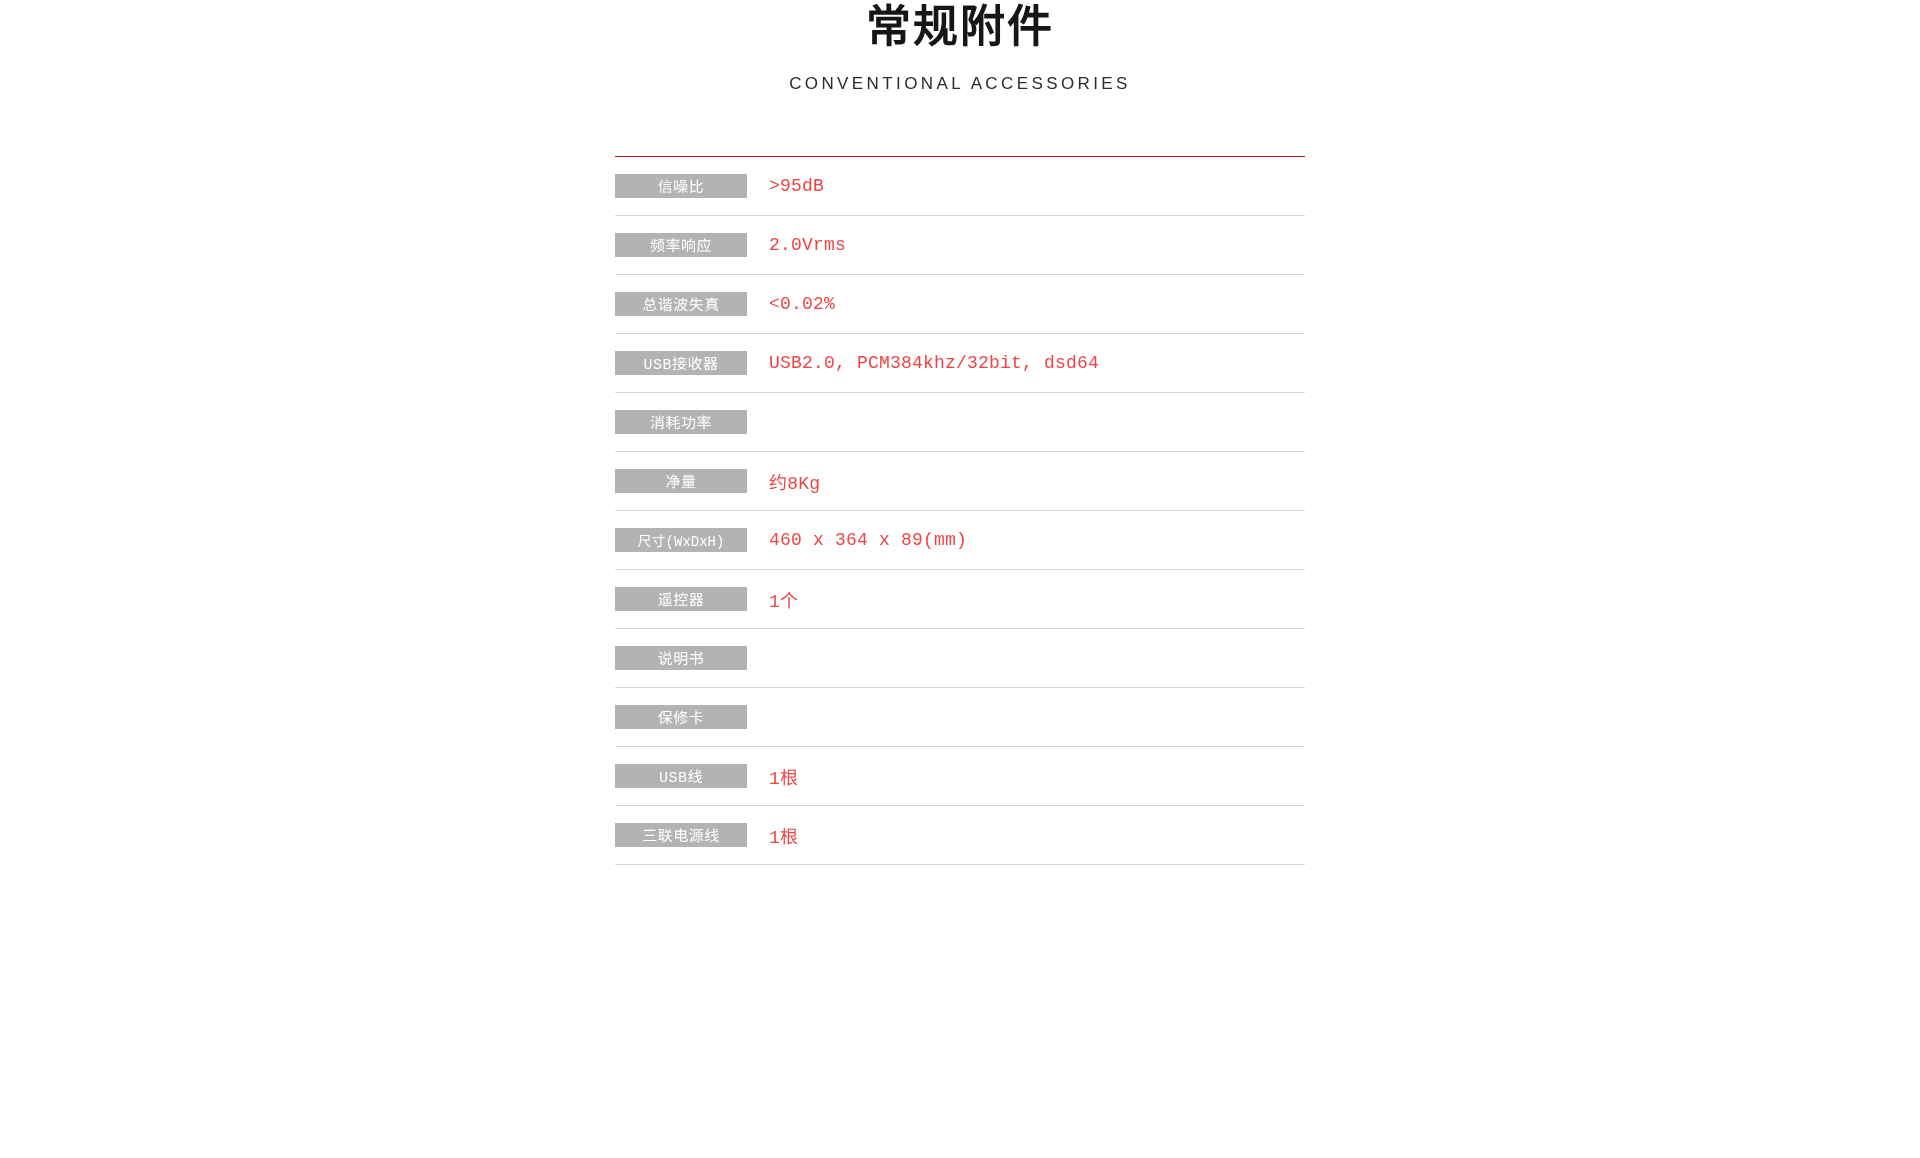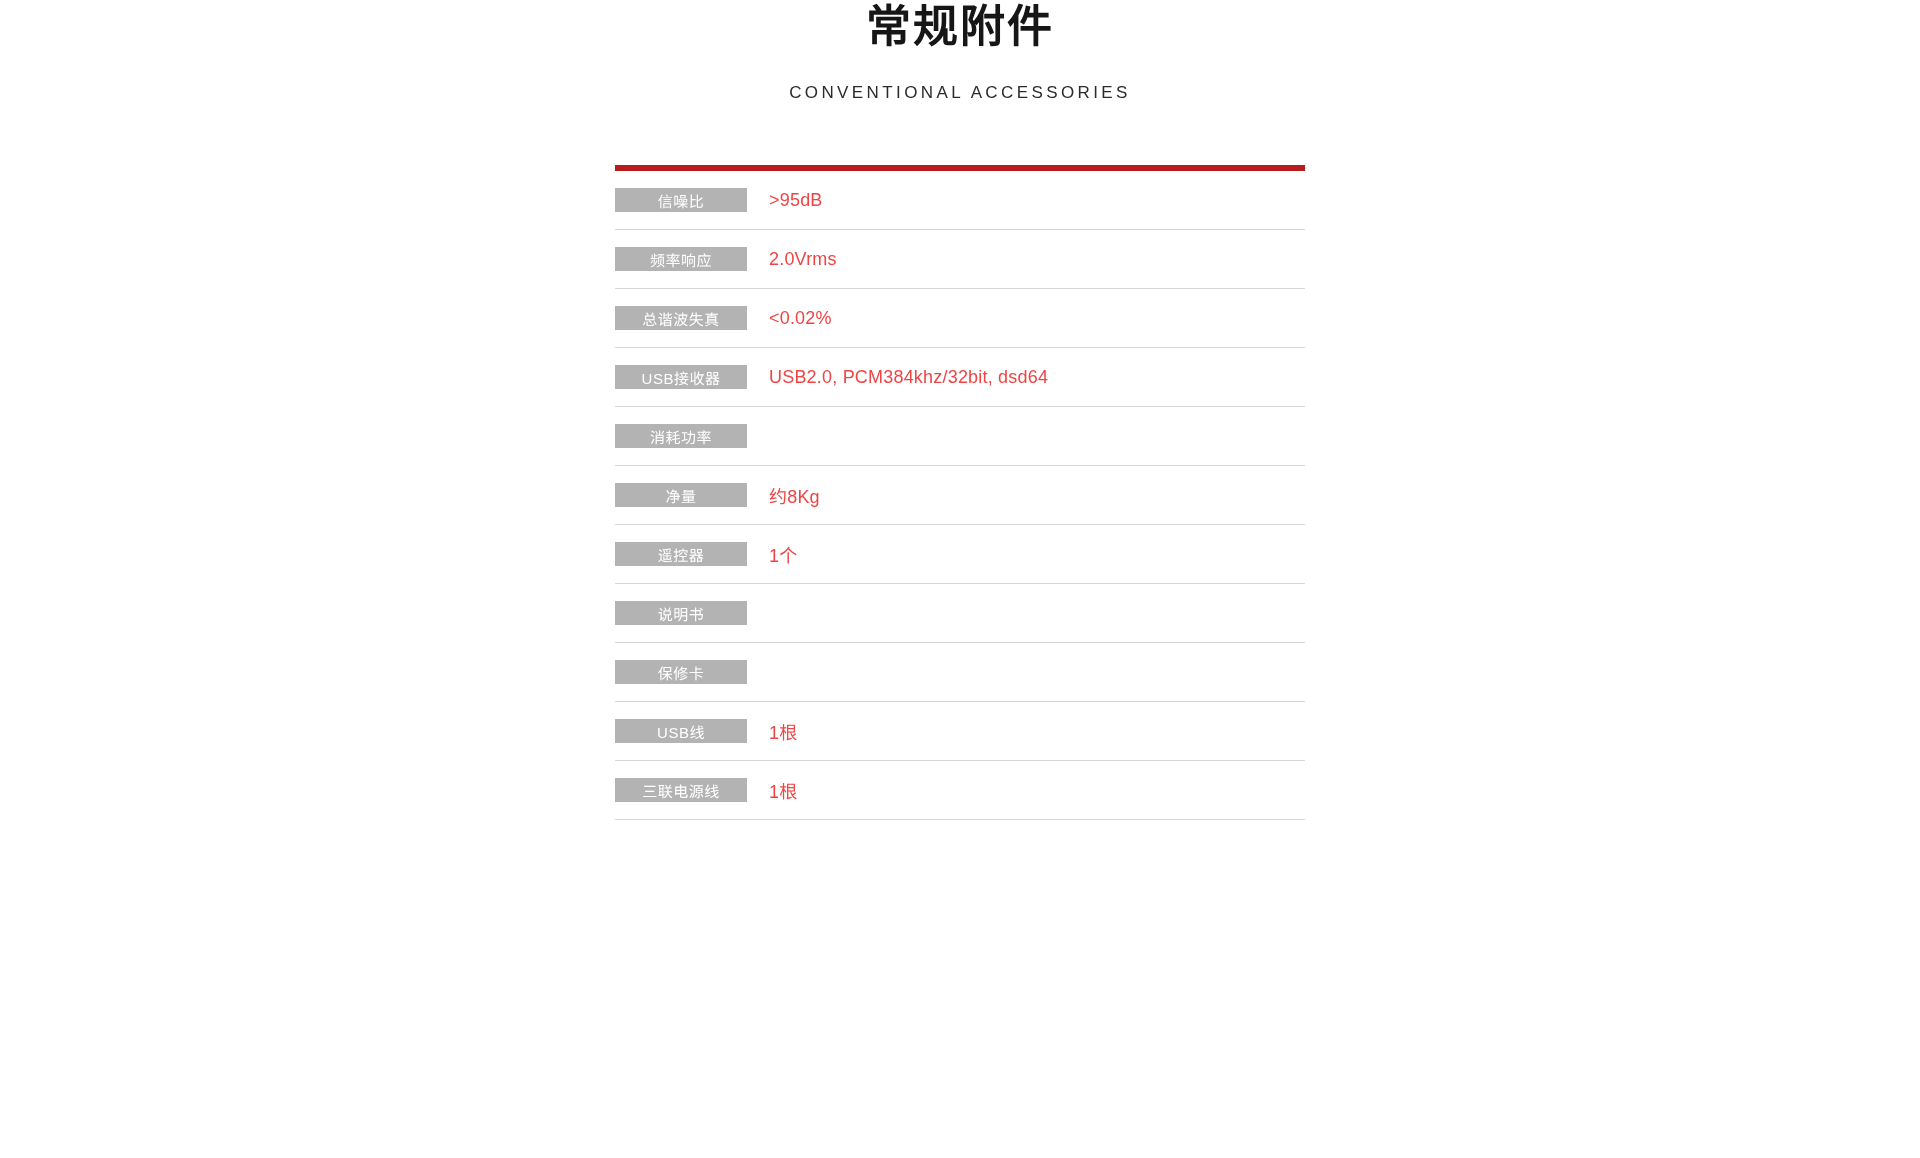--- a/index.html
+++ b/index.html
@@ -24,31 +24,32 @@
   }
   .title {
     font-size: 45px;
     font-weight: bold;
     letter-spacing: 2px;
     color: #161616;
     line-height: 1.2;
     margin: 0;
   }
   .subtitle {
-    margin-top: 29px;
+    margin-top: 20px;
     font-size: 17px;
     letter-spacing: 3.4px;
     color: #2b2b2b;
     font-weight: normal;
   }
   .spec-table {
     width: 690px;
     margin: 13px auto;
     margin-top: 62px;
-    border-top: 6px solid #b91c1c;
+    border-top: 1px solid #b91c1c;
+    font-family: Liberation Mono, monospace;
   }
   .spec-row {
     display: flex;
     align-items: center;
     height: 58px;
     border-bottom: 1px solid #d8d8d8;
   }
   .spec-label {
     flex: 0 0 132px;
     height: 24px;
@@ -109,20 +110,24 @@
 
     <div class="spec-row">
       <div class="spec-label">消耗功率</div>
     </div>
 
     <div class="spec-row">
       <div class="spec-label">净量</div>
       <div class="spec-value">约8Kg</div>
     </div>
 
+    <div class="spec-row">
+      <div class="spec-label small">尺寸(WxDxH)</div>
+      <div class="spec-value">460 x 364 x 89(mm)</div>
+    </div>
 
     <div class="spec-row">
       <div class="spec-label">遥控器</div>
       <div class="spec-value">1个</div>
     </div>
 
     <div class="spec-row">
       <div class="spec-label">说明书</div>
     </div>
 

